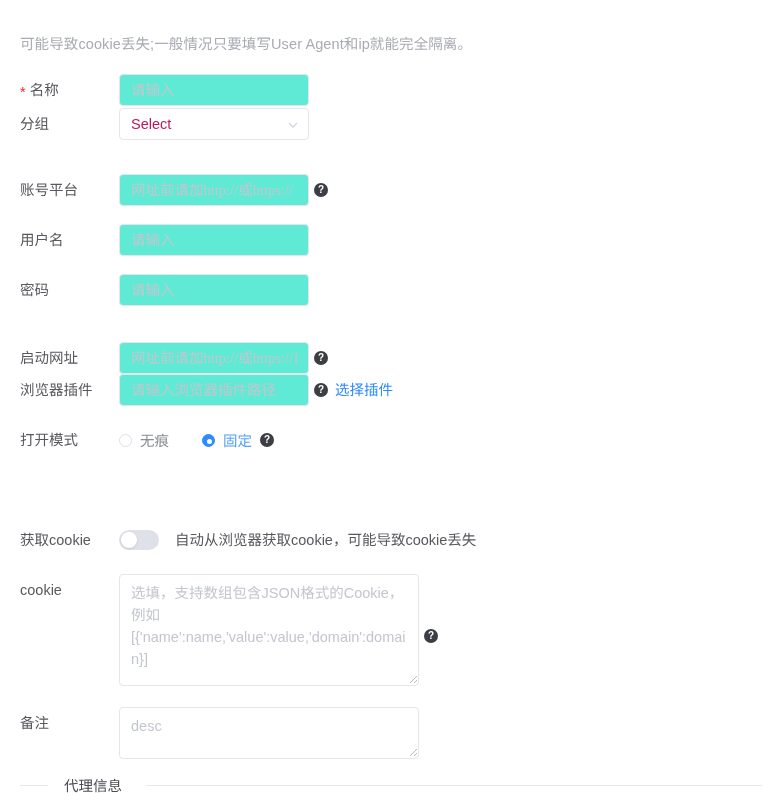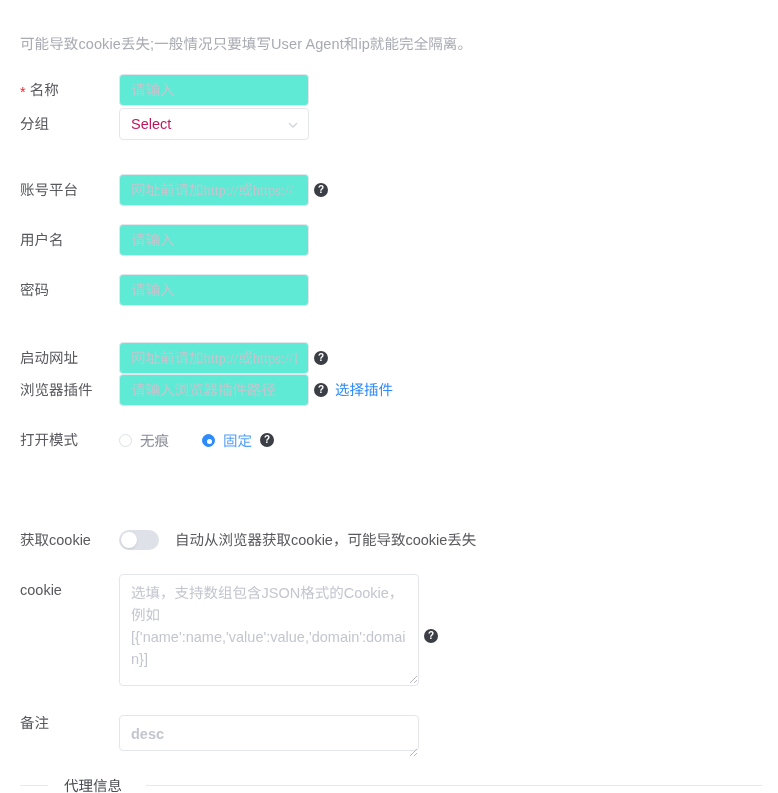--- a/index.html
+++ b/index.html
@@ -349,21 +349,21 @@
     <span class="resize-grip" style="left:406px;top:98px;">
       <svg viewBox="0 0 12 12" width="12" height="12" aria-hidden="true">
         <path d="M11 4 L4 11 M11 8 L8 11" stroke="#b7bac3" stroke-width="1" fill="none"></path>
       </svg>
     </span>
     <span class="help" style="left:424px;top:55px;">?</span>
   </div>
 
   <div class="row" style="top:707px;height:52px;">
     <div class="label">备注</div>
-    <textarea class="ta" style="left: 119px; top: 8px; width: 300px; height: 36px; font-weight: bold;" placeholder="desc"></textarea>
+    <textarea class="ta" style="left: 119px; top: 0px; width: 300px; height: 52px;" placeholder="desc"></textarea>
     <span class="resize-grip" style="left:406px;top:38px;">
       <svg viewBox="0 0 12 12" width="12" height="12" aria-hidden="true">
         <path d="M11 4 L4 11 M11 8 L8 11" stroke="#b7bac3" stroke-width="1" fill="none"></path>
       </svg>
     </span>
   </div>
 
   <div class="divider">
     <span class="dline-l"></span>
     <span class="dtext">代理信息</span>

